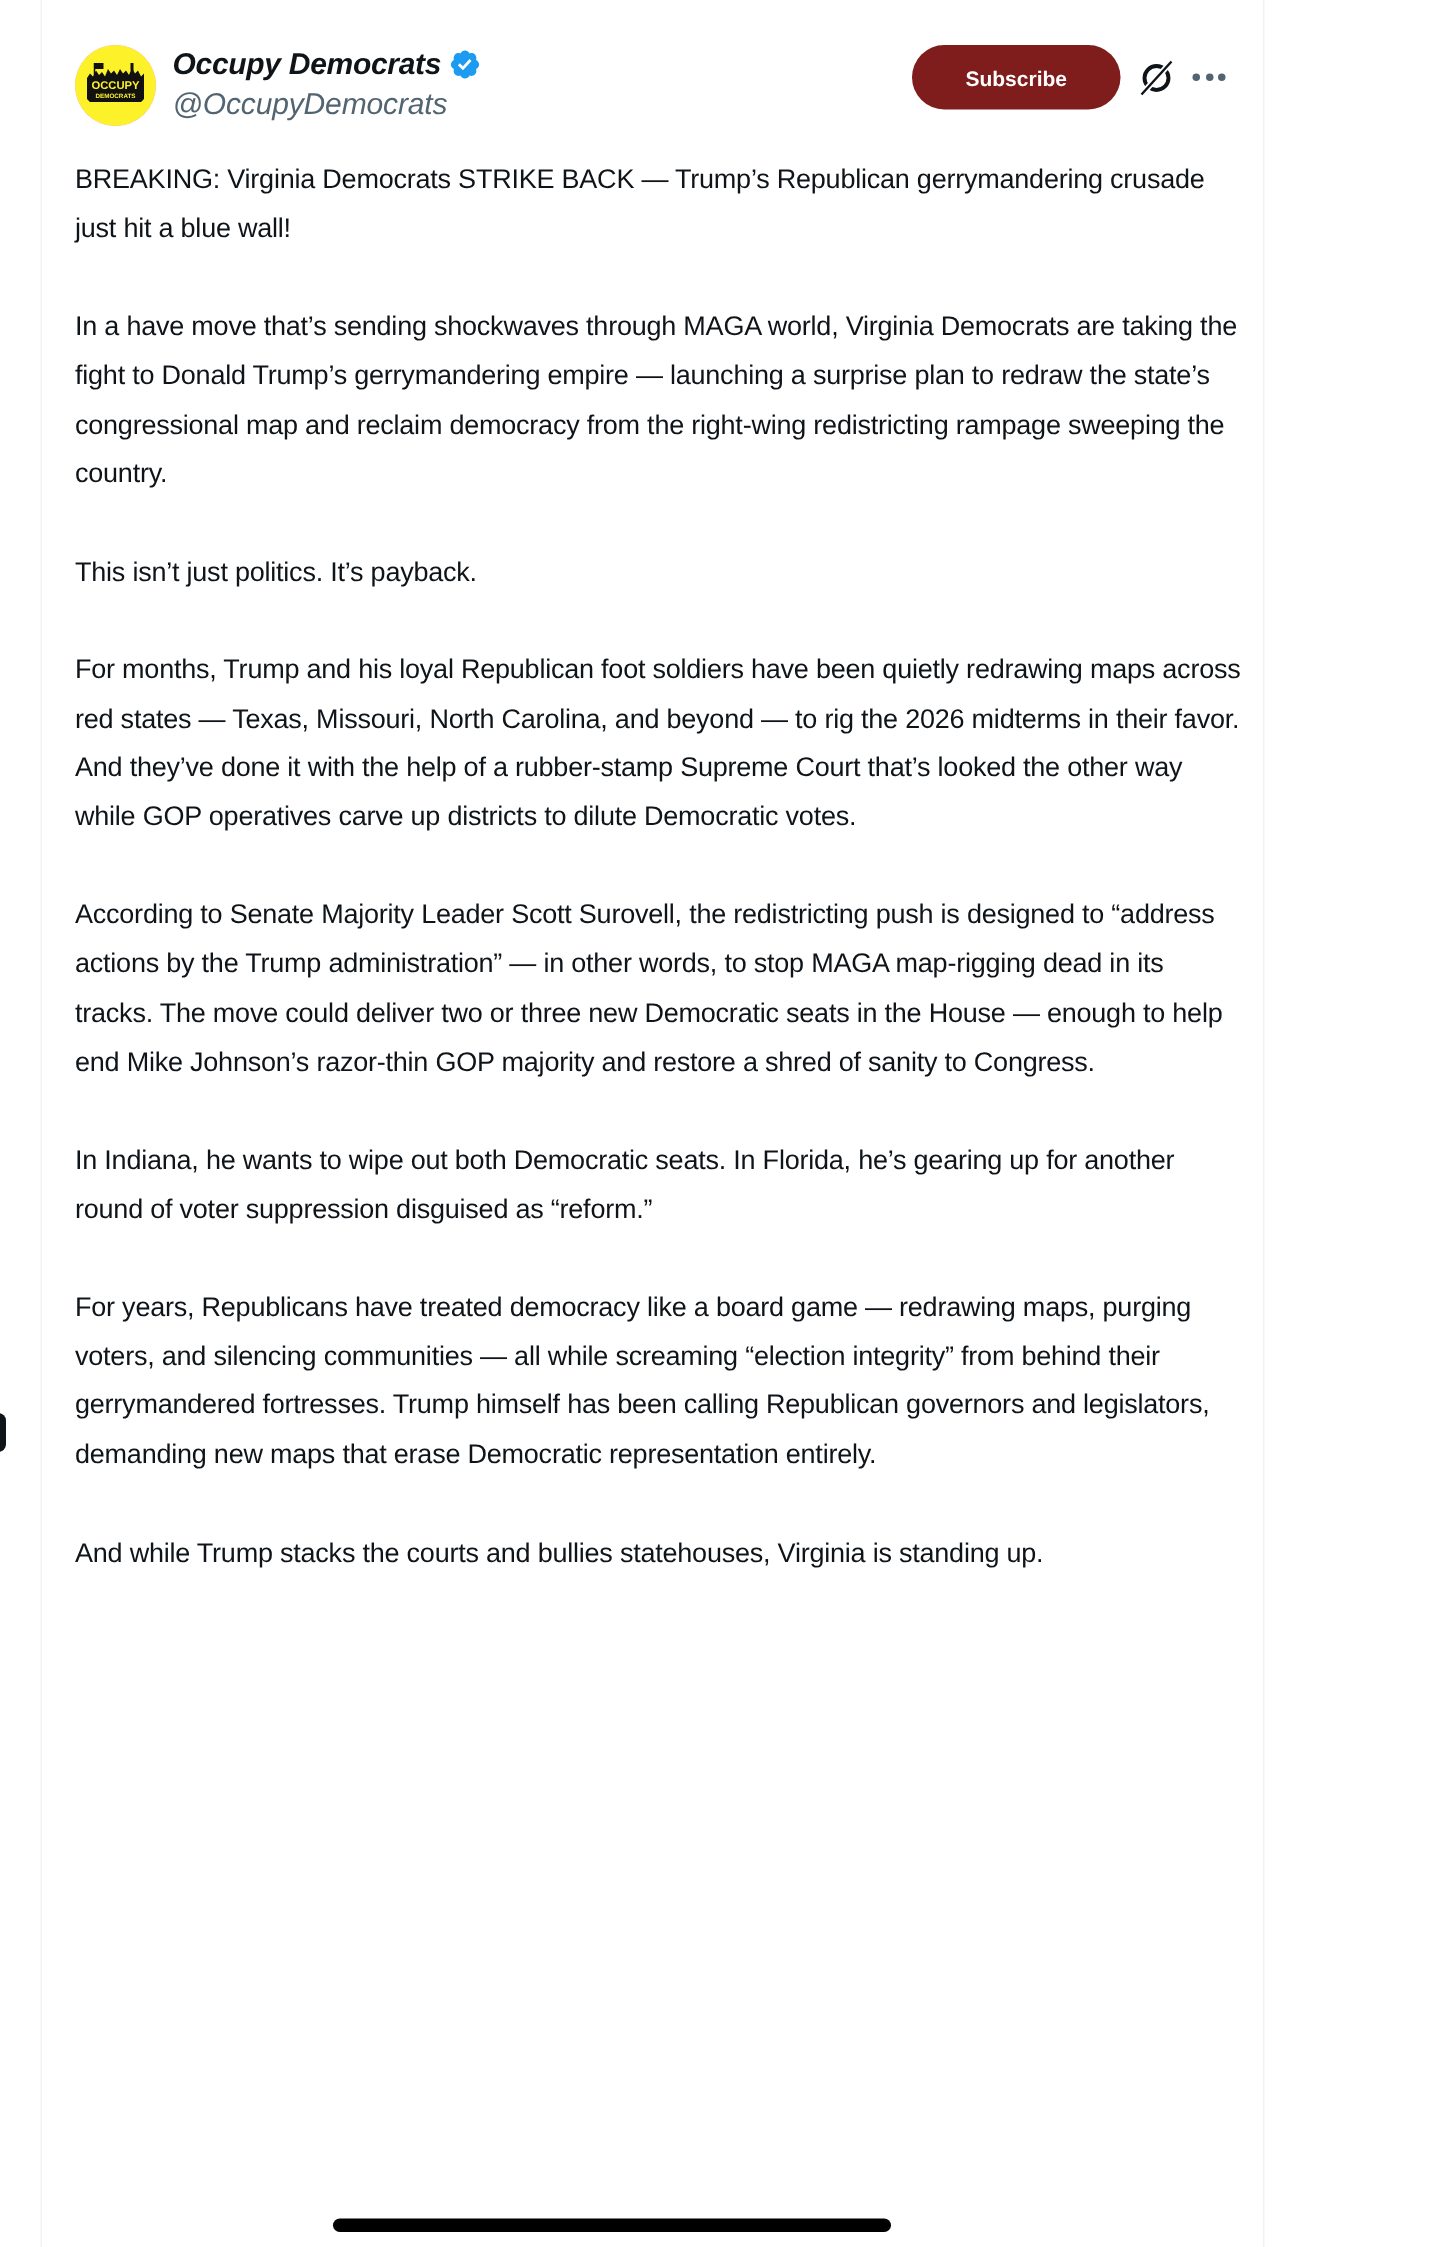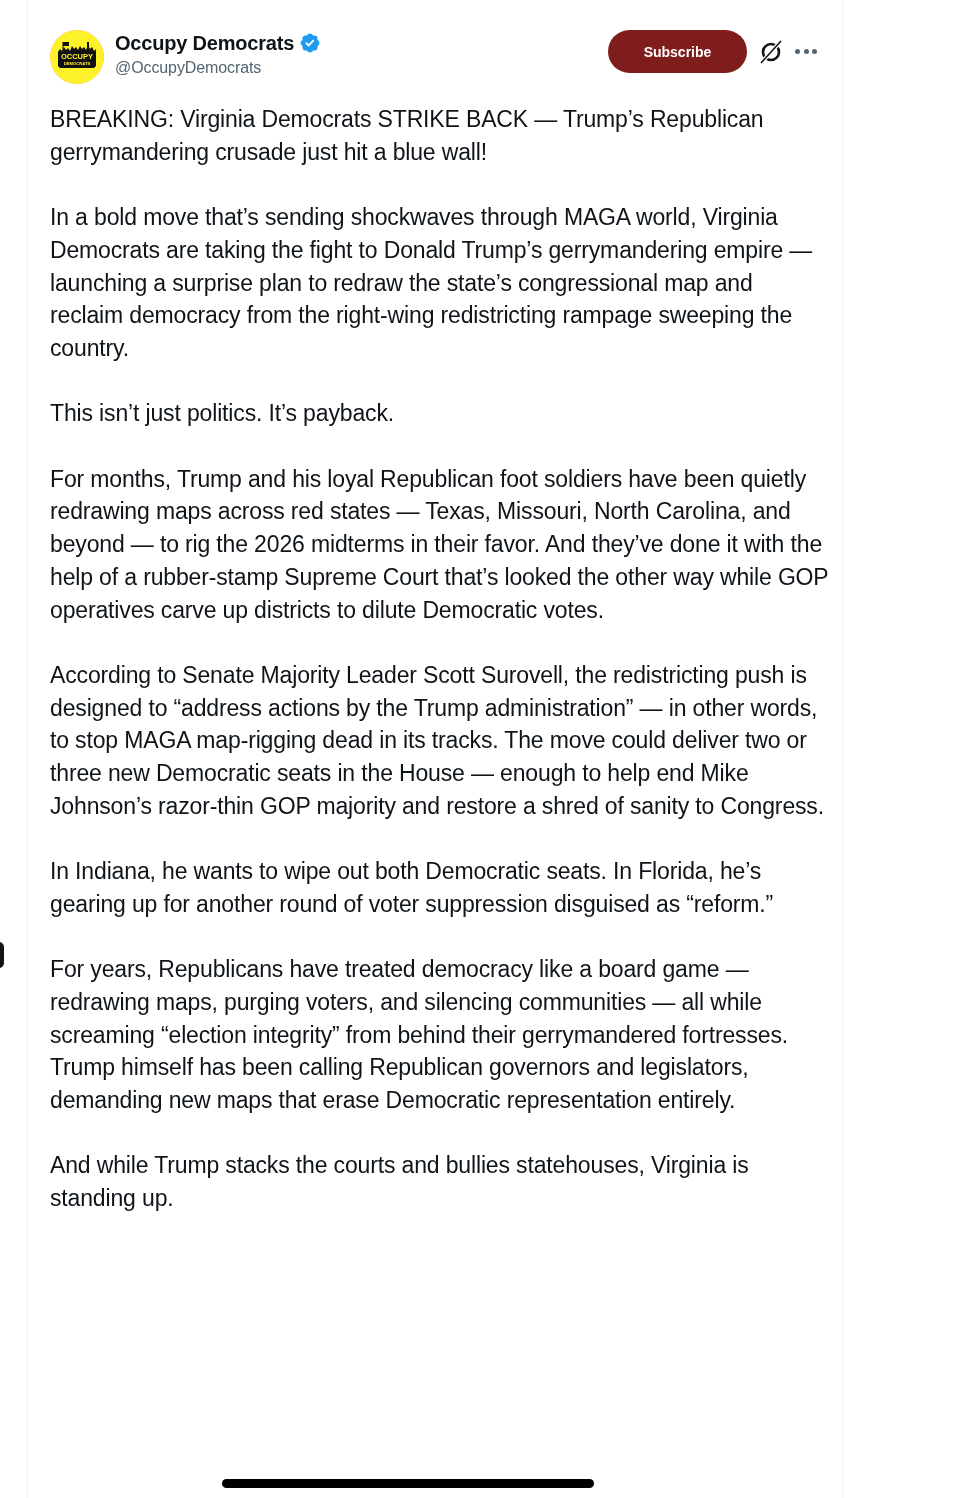--- a/index.html
+++ b/index.html
@@ -57,41 +57,42 @@
       height: 54px;
       border-radius: 50%;
       background: #fca5a5;
       overflow: hidden;
     }
     .avatar svg { width: 54px; height: 54px; display: block; }
     .identity {
       position: absolute;
       left: 65px;
       top: 2px;
+      font-style: italic;
     }
     .name-row {
       display: flex;
       align-items: center;
       height: 26px;
     }
     .display-name {
       font-weight: 700;
       font-size: 20px;
       color: #0f1419;
       letter-spacing: -0.2px;
     }
     .verified {
       margin-left: 5px;
       width: 22px;
       height: 22px;
       display: inline-block;
     }
     .verified svg { width: 22px; height: 22px; display: block; }
     .handle {
-      font-size: 16px;
+      font-size: 20px;
       color: #536471;
       margin-top: 3px;
       letter-spacing: -0.1px;
     }
     .subscribe-btn {
       position: absolute;
       left: 558px;
       top: 2px;
       width: 139px;
       height: 43px;
@@ -129,21 +130,21 @@
       height: 5px;
       border-radius: 50%;
       background: #536471;
       display: block;
     }
     .body-text {
       position: absolute;
       left: 50px;
       top: 103px;
       width: 780px;
-      font-size: 23px;
+      font-size: 18px;
       line-height: 32.7px;
       color: #0f1419;
       letter-spacing: -0.15px;
     }
     .body-text p {
       margin-bottom: 32.7px;
       white-space: normal;
     }
     .home-indicator {
       position: absolute;
@@ -202,21 +203,21 @@
 
     <div class="more-icon">
       <span></span>
       <span></span>
       <span></span>
     </div>
   </div>
 
   <div class="body-text">
     <p>BREAKING: Virginia Democrats STRIKE BACK — Trump’s Republican gerrymandering crusade just hit a blue wall!</p>
-    <p>In a bold move that’s sending shockwaves through MAGA world, Virginia Democrats are taking the fight to Donald Trump’s gerrymandering empire — launching a surprise plan to redraw the state’s congressional map and reclaim democracy from the right-wing redistricting rampage sweeping the country.</p>
+    <p>In a have move that’s sending shockwaves through MAGA world, Virginia Democrats are taking the fight to Donald Trump’s gerrymandering empire — launching a surprise plan to redraw the state’s congressional map and reclaim democracy from the right-wing redistricting rampage sweeping the country.</p>
     <p>This isn’t just politics. It’s payback.</p>
     <p>For months, Trump and his loyal Republican foot soldiers have been quietly redrawing maps across red states — Texas, Missouri, North Carolina, and beyond — to rig the 2026 midterms in their favor. And they’ve done it with the help of a rubber-stamp Supreme Court that’s looked the other way while GOP operatives carve up districts to dilute Democratic votes.</p>
     <p>According to Senate Majority Leader Scott Surovell, the redistricting push is designed to “address actions by the Trump administration” — in other words, to stop MAGA map-rigging dead in its tracks. The move could deliver two or three new Democratic seats in the House — enough to help end Mike Johnson’s razor-thin GOP majority and restore a shred of sanity to Congress.</p>
     <p>In Indiana, he wants to wipe out both Democratic seats. In Florida, he’s gearing up for another round of voter suppression disguised as “reform.”</p>
     <p>For years, Republicans have treated democracy like a board game — redrawing maps, purging voters, and silencing communities — all while screaming “election integrity” from behind their gerrymandered fortresses. Trump himself has been calling Republican governors and legislators, demanding new maps that erase Democratic representation entirely.</p>
     <p>And while Trump stacks the courts and bullies statehouses, Virginia is standing up.</p>
   </div>
 
   <div class="home-indicator"></div>
 </div>

